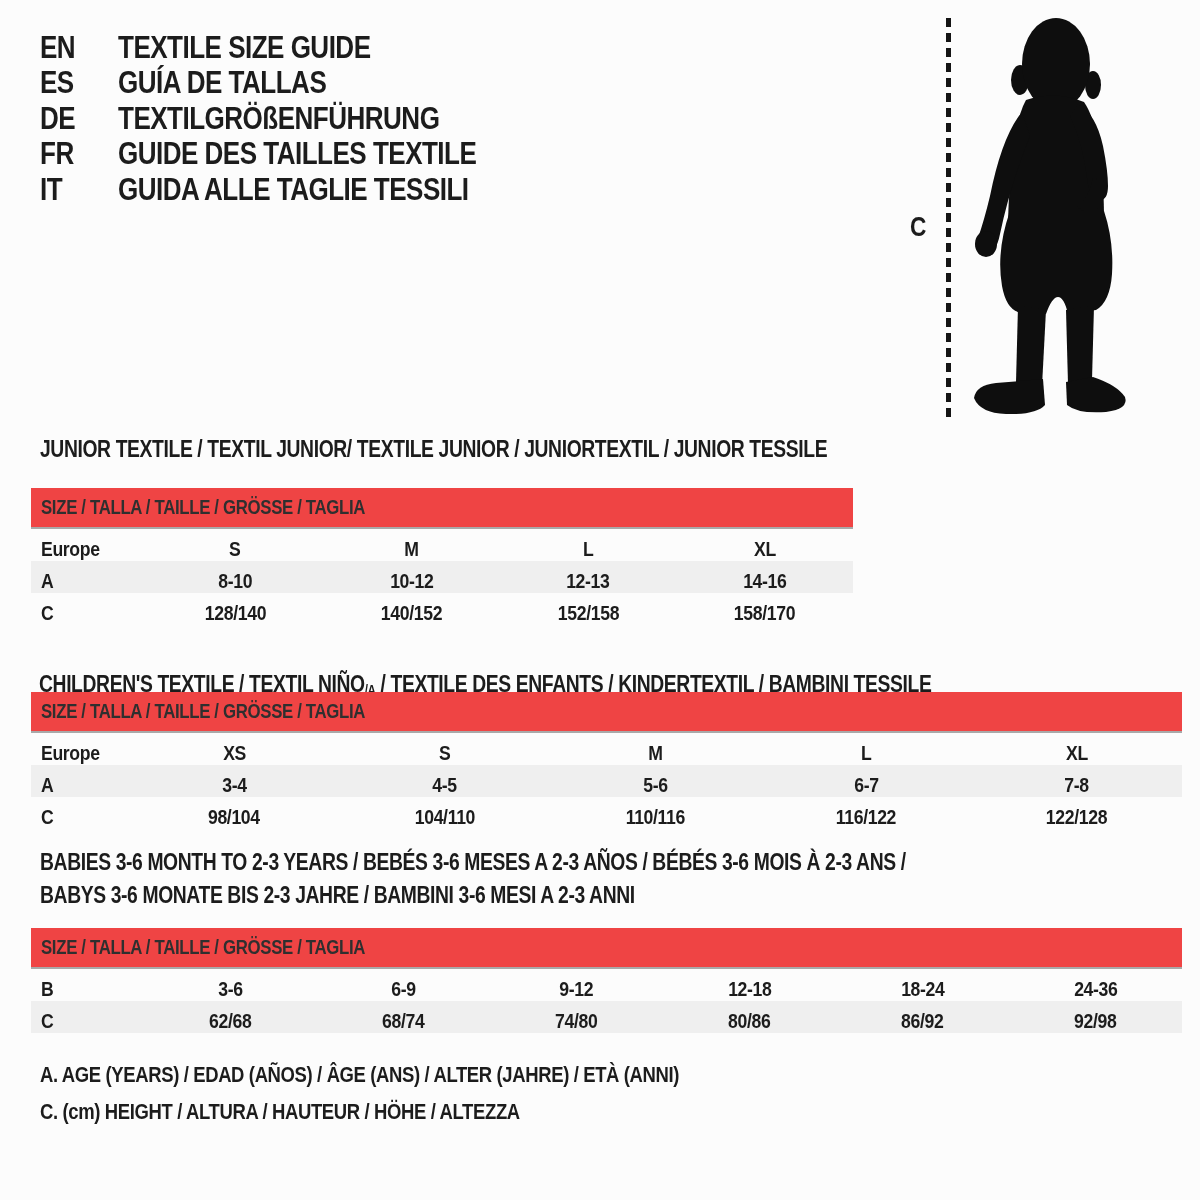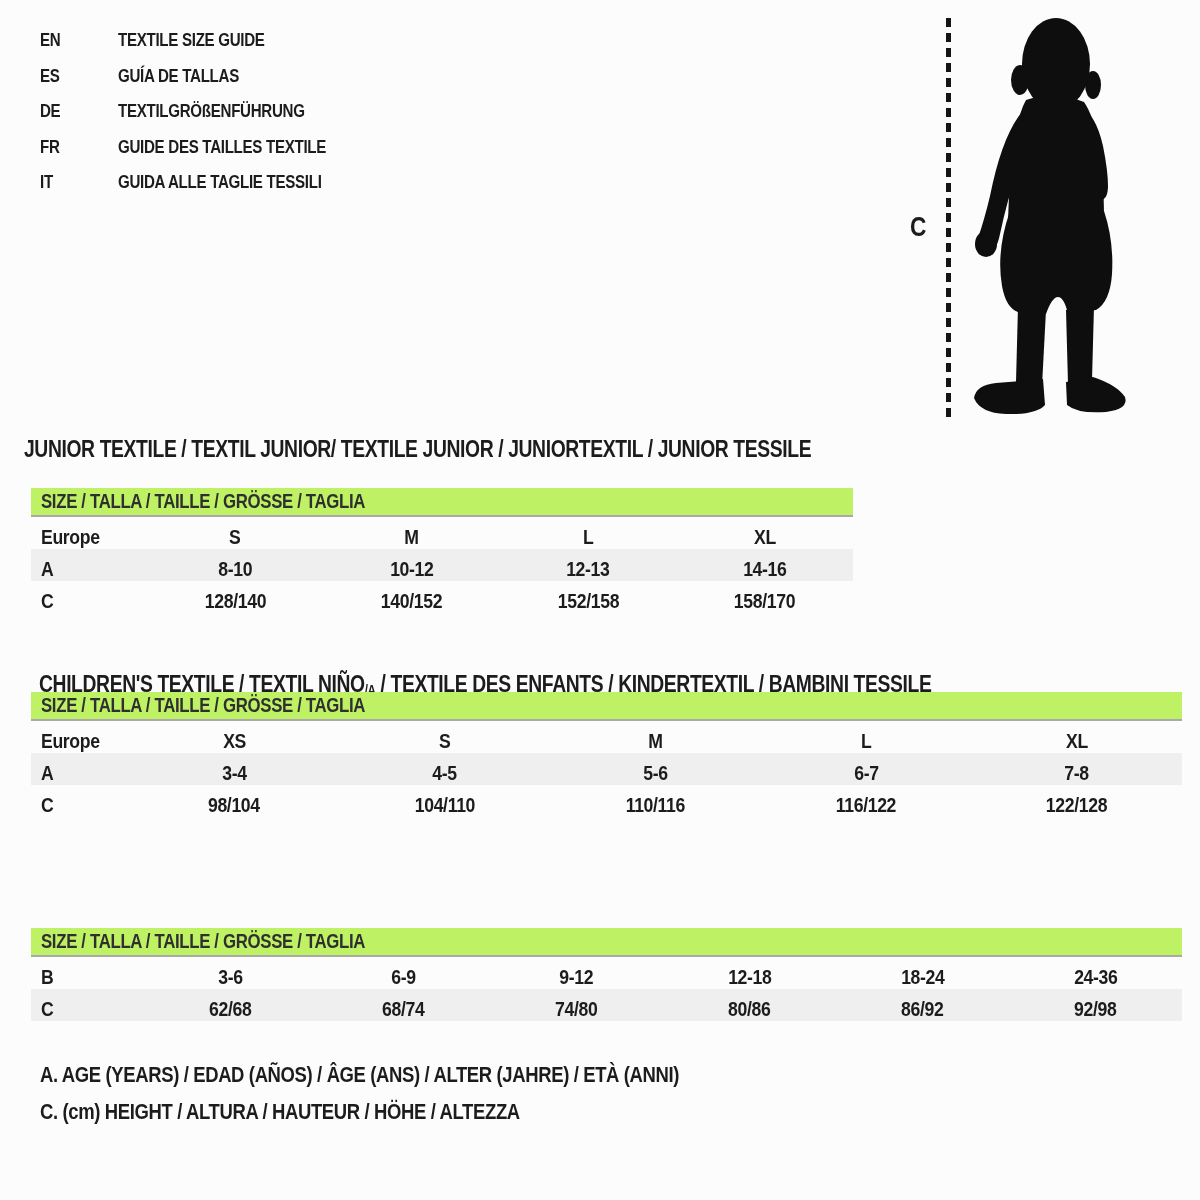--- a/index.html
+++ b/index.html
@@ -8,39 +8,39 @@
     font-family:"Liberation Sans",sans-serif;font-weight:bold;color:#1c1c1c;
     overflow:hidden;
   }
   
   .t{display:inline-block;transform:scaleX(0.84);white-space:nowrap;letter-spacing:-0.02em;}
   .t-left{transform-origin:0 50%;}
   .t-center{transform-origin:50% 50%;}
 
   
   .langs{position:absolute;left:40px;top:30px;}
-  .lang-row{display:flex;height:35.5px;font-size:18px;}
+  .lang-row{display:flex;height:35.5px;align-items:center;font-size:31px;}
   .lang-code{width:78px;flex:0 0 auto;}
 
   
   .fig-line{position:absolute;left:946px;top:18px;width:5px;height:399px;
     background:repeating-linear-gradient(to bottom,#141414 0 9px,transparent 9px 15px);}
   .fig-c{position:absolute;left:910px;top:212px;font-size:27px;}
   .fig-svg{position:absolute;left:966px;top:16px;width:174px;height:402px;}
 
   
   .sec-title{position:absolute;font-size:23px;line-height:26px;}
-  .sec-title.junior-t{left:24px;top:436px;text-decoration:underline;}
+  .sec-title.junior-t{left:40px;top:436px;text-decoration:underline;}
   .sec-title.children-t{left:39px;top:644px;margin-top:27px;}
   .sec-title.babies-t{left:40px;top:846px;line-height:33px;}
   .sub{font-size:0.6em;transform:translateY(0.22em);display:inline-block;}
 
   
   .table{position:absolute;left:31px;}
-  .thead{height:29px;background:#bef264;border-bottom:2px solid #a9a9a9;
+  .thead{height:41px;background:#ef4444;border-bottom:2px solid #a9a9a9;
     display:flex;align-items:center;padding-left:10px;box-sizing:border-box;
     font-size:20px;color:#2f2f2f;}
   .trow{display:flex;align-items:flex-end;height:32px;font-size:21px;}
   .trow.band{background:#efefef;}
   .cell{flex:1;text-align:center;}
   .cell.lab{flex:0 0 auto;text-align:left;padding-left:10px;box-sizing:border-box;}
   .table.junior{top:488px;width:822px;}
   .table.junior .cell.lab{width:116px;}
   .table.children{top:692px;width:1151px;}
   .table.children .cell.lab{width:98px;}
@@ -162,20 +162,24 @@
     <div class="trow">
       <span class="cell lab"><span class="t t-left">C</span></span>
       <span class="cell"><span class="t t-center">98/104</span></span>
       <span class="cell"><span class="t t-center">104/110</span></span>
       <span class="cell"><span class="t t-center">110/116</span></span>
       <span class="cell"><span class="t t-center">116/122</span></span>
       <span class="cell"><span class="t t-center">122/128</span></span>
     </div>
   </div>
 
+  <div class="sec-title babies-t">
+    <div><span class="t t-left">BABIES 3-6 MONTH TO 2-3 YEARS / BEBÉS 3-6 MESES A 2-3 AÑOS / BÉBÉS 3-6 MOIS À 2-3 ANS /</span></div>
+    <div><span class="t t-left">BABYS 3-6 MONATE BIS 2-3 JAHRE / BAMBINI 3-6 MESI A 2-3 ANNI</span></div>
+  </div>
   <div class="table babies">
     <div class="thead">
       <span class="t t-left">SIZE / TALLA / TAILLE / GRÖSSE / TAGLIA</span>
     </div>
     <div class="trow">
       <span class="cell lab"><span class="t t-left">B</span></span>
       <span class="cell"><span class="t t-center">3-6</span></span>
       <span class="cell"><span class="t t-center">6-9</span></span>
       <span class="cell"><span class="t t-center">9-12</span></span>
       <span class="cell"><span class="t t-center">12-18</span></span>

